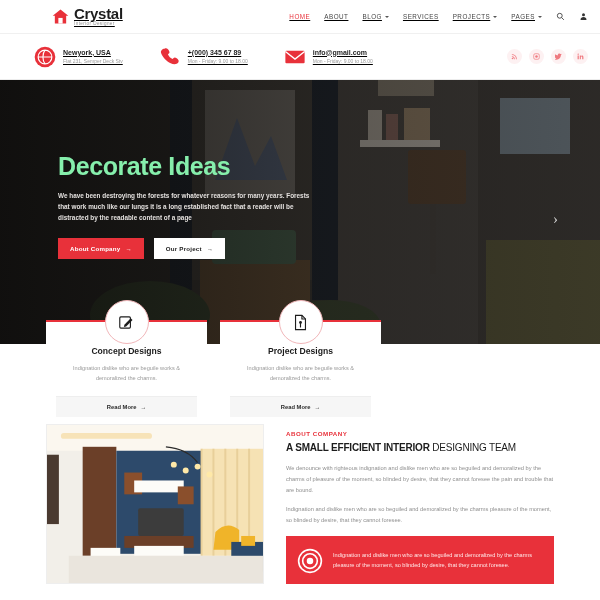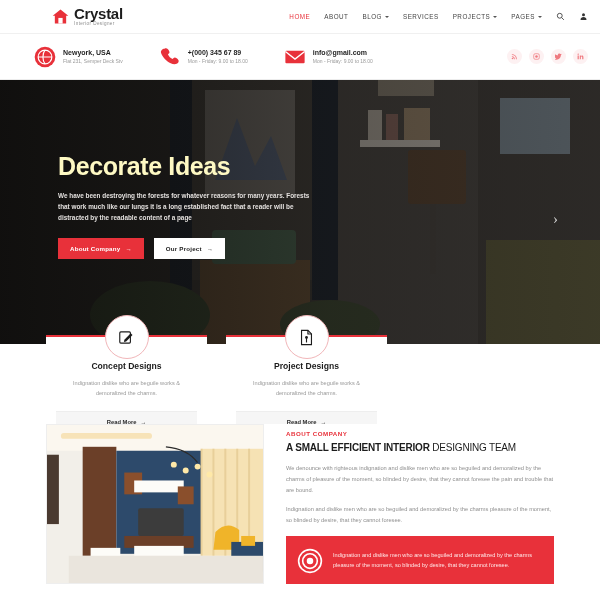--- a/index.html
+++ b/index.html
@@ -2,21 +2,21 @@
 <html><head>
 <meta charset="utf-8">
 <style>
   * { box-sizing: border-box; margin: 0; padding: 0; }
   html, body {
     width: 600px; height: 600px;
     font-family: "Liberation Sans", sans-serif;
     background: #ffffff;
     overflow: hidden;
   }
-  .page { position: relative; width: 600px; height: 600px; }
+  .page { position: relative; width: 600px; height: 600px; text-decoration: underline; }
 
   
   .topbar {
     height: 34px; background: #ffffff;
     display: flex; align-items: center;
     padding: 0 12px 0 52px;
     border-bottom: 1px solid #f0f0f0;
   }
   .logo { display: flex; align-items: flex-start; gap: 5px; }
   .logo-icon { width: 17px; height: 17px; margin-top: 2px; }
@@ -65,21 +65,21 @@
 
   
   .hero { position: relative; height: 264px; overflow: hidden; background: #2a2724; }
   .hero-bg { position: absolute; inset: 0; }
   .hero-shade {
     position: absolute; inset: 0;
     background: linear-gradient(90deg, rgba(10,9,8,.82) 0%, rgba(16,14,12,.55) 55%, rgba(20,18,16,.45) 100%);
   }
   .hero-content { position: absolute; left: 58px; top: 74px; width: 262px; }
   .hero-title {
-    font-size: 25px; font-weight: bold; color: #fef9c3;
+    font-size: 25px; font-weight: bold; color: #86efac;
     letter-spacing: -.4px; line-height: 1;
   }
   .hero-desc {
     margin-top: 11px; font-size: 6.4px; color: #e3e0de;
     line-height: 1.75; font-weight: bold;
   }
   .hero-btns { margin-top: 14px; display: flex; gap: 10px; }
   .btn {
     font-size: 6.2px; font-weight: bold; letter-spacing: .2px;
     padding: 7px 12px; display: inline-flex; align-items: center; gap: 5px;
@@ -88,22 +88,22 @@
   .btn-primary { background: #e8313a; color: #fff; }
   .btn-light { background: #fff; color: #1c1c1c; }
   .slider-next {
     position: absolute; right: 42px; top: 132px;
     color: #cfcfcf; font-size: 15px; cursor: pointer;
     line-height: 1; font-family: "Liberation Serif", serif;
   }
 
   
   .cards {
-    position: absolute; left: 46px; top: 335px;
-    width: 508px; display: flex; gap: 19px;
+    position: absolute; left: 46px; top: 320px;
+    width: 508px; display: flex; gap: 13px;
   }
   .card {
     width: 161px; background: #fff;
     border-top: 2px solid #e8313a;
     position: relative; padding: 24px 10px 0;
     text-align: center;
   }
   .card-ring {
     position: absolute; left: 50%; top: -22px; transform: translateX(-50%);
     width: 44px; height: 44px; border-radius: 50%;

